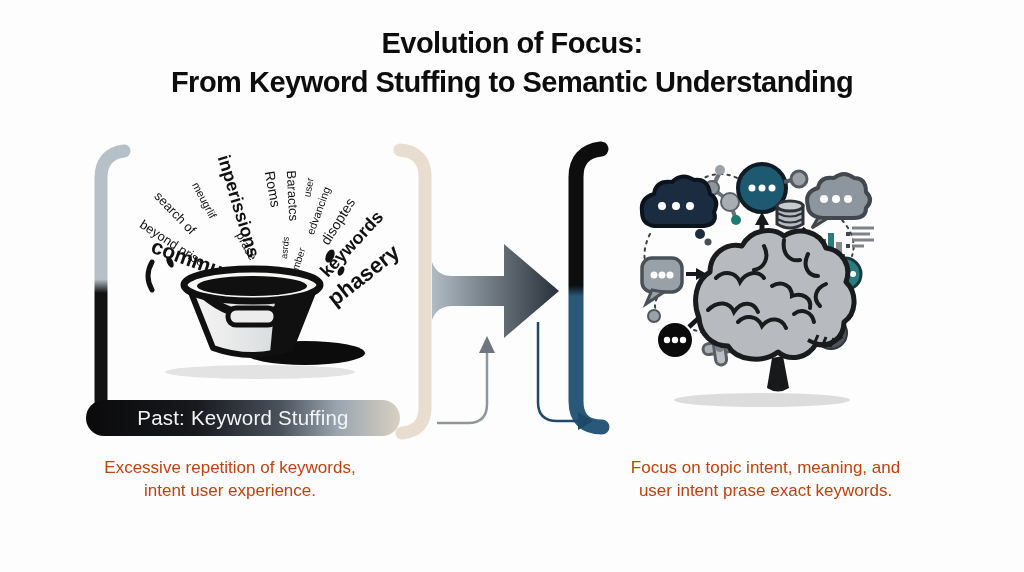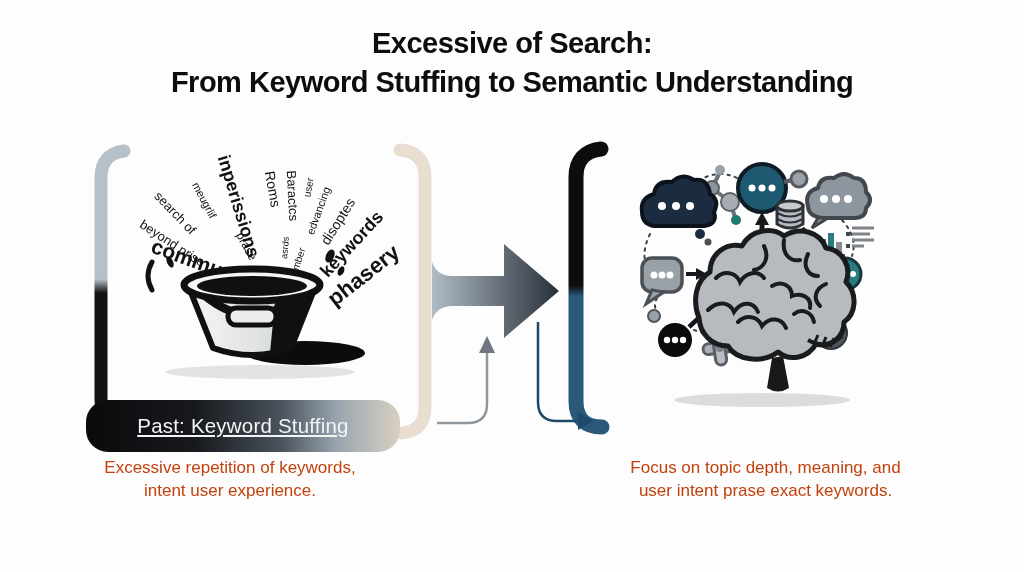--- a/index.html
+++ b/index.html
@@ -4,36 +4,36 @@
 <style>
   html,body{margin:0;padding:0;}
   body{width:1024px;height:572px;background:#fdfdfd;font-family:"Liberation Sans",sans-serif;overflow:hidden;position:relative;}
   .canvas{position:absolute;left:0;top:0;width:1024px;height:572px;background:#fdfdfd;}
   .title{position:absolute;left:0;top:24px;width:1024px;text-align:center;color:#0d0d0d;
          font-weight:bold;font-size:29px;line-height:39px;letter-spacing:-0.5px;}
   .frame-svg,.illu-svg{position:absolute;}
   .frame-svg{left:0;top:0;}
   .bucket-svg{left:100px;top:150px;}
   .brain-svg{left:612px;top:150px;}
-  .pill{position:absolute;height:52px;border-radius:22px;display:flex;align-items:center;justify-content:center;
-        color:#f3f4f5;font-size:20.5px;letter-spacing:0.2px;white-space:nowrap;text-decoration:underline;}
+  .pill{position:absolute;height:36px;border-radius:22px;display:flex;align-items:center;justify-content:center;
+        color:#f3f4f5;font-size:20.5px;letter-spacing:0.2px;white-space:nowrap;}
   .pill-past{left:86px;top:400px;width:314px;
       background:linear-gradient(90deg,#0a0a0b 0%,#17191d 35%,#4a525c 62%,#99a5b0 80%,#d9d0c2 100%);}
   .pill-present{left:598px;top:403px;width:338px;background:#0d0d0d;}
   .caption{position:absolute;text-align:center;color:#c2410c;font-size:17px;line-height:23px;}
   .caption-past{left:75px;top:456px;width:310px;}
   .caption-present{left:608px;top:456px;width:315px;}
 </style>
 </head>
 <body>
 
 <div class="canvas">
 
   <div class="title">
-    <div>Excessive of Search:</div>
+    <div>Evolution of Focus:</div>
     <div>From Keyword Stuffing to Semantic Understanding</div>
   </div>
 
   <svg class="frame-svg" width="1024" height="572" viewBox="0 0 1024 572">
     <defs>
       <linearGradient id="leftStrokeGrad" gradientUnits="userSpaceOnUse" x1="0" y1="151" x2="0" y2="424">
         <stop offset="0" stop-color="#b5c0c8"></stop>
           <stop offset="0.47" stop-color="#b5c0c8"></stop>
         <stop offset="0.52" stop-color="#121212"></stop>
           <stop offset="1" stop-color="#121212"></stop>
@@ -267,17 +267,17 @@
 
   <div class="pill pill-past">
     <span>Past: Keyword Stuffing</span>
   </div>
 
   <div class="caption caption-past">
     <div>Excessive repetition of keywords,</div>
     <div>intent user experience.</div>
   </div>
   <div class="caption caption-present">
-    <div>Focus on topic depth, meaning, and</div>
+    <div>Focus on topic intent, meaning, and</div>
     <div>user intent prase exact keywords.</div>
   </div>
 
 </div>
 
 </body></html>

